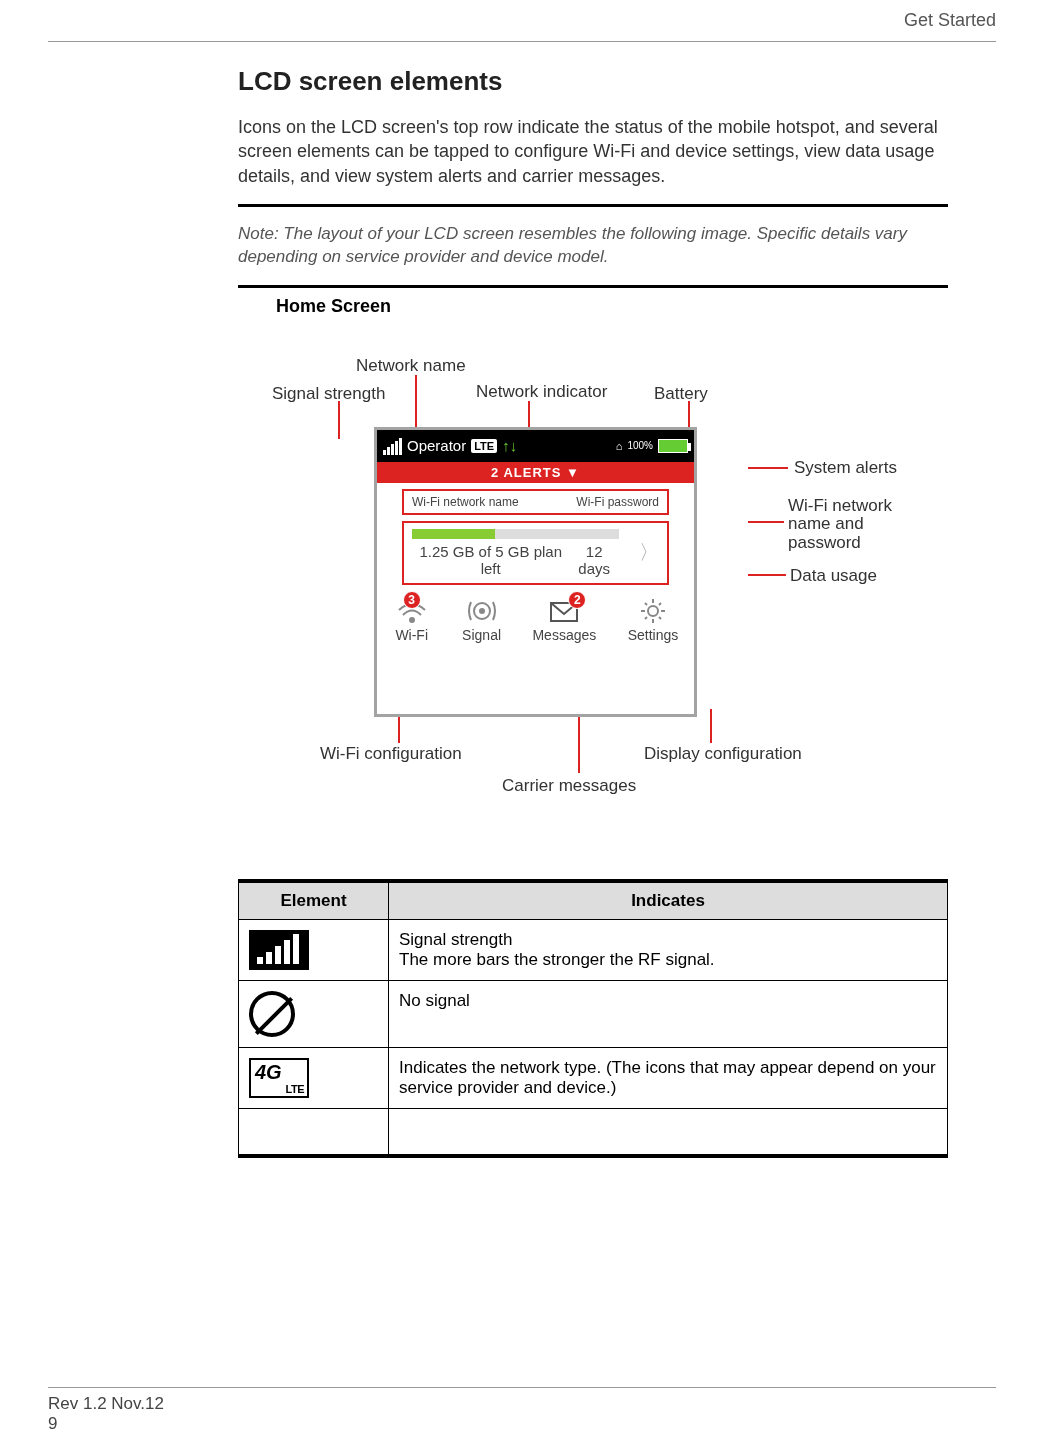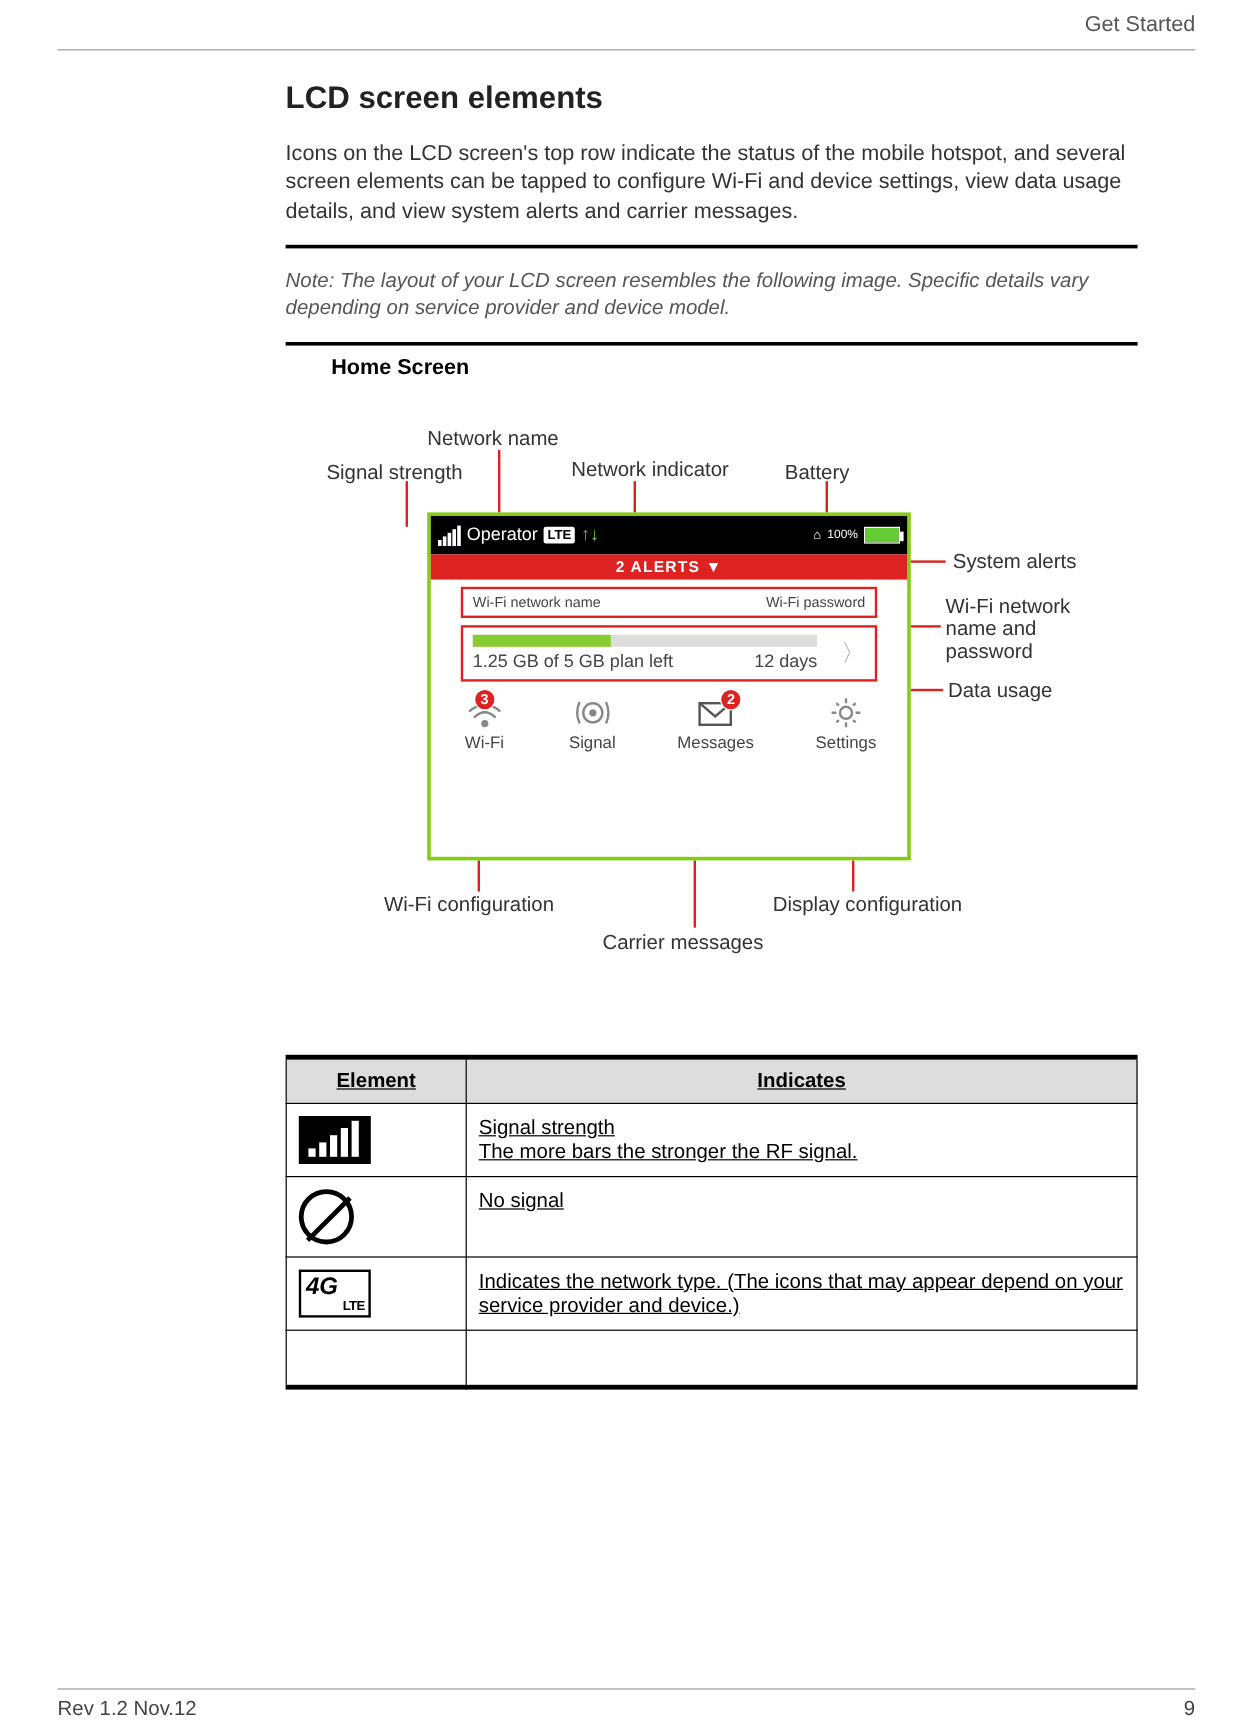--- a/index.html
+++ b/index.html
@@ -71,25 +71,25 @@
     color: #333;
     line-height: 1.1;
   }
   .red-line {
     position: absolute;
     background: #d22;
   }
   
   .lcd-frame {
     position: absolute;
-    left: 118px;
+    left: 136px;
     top: 88px;
-    width: 403px;
+    width: 323px;
     height: 290px;
-    border: 3px solid #84cc16;
+    border: 3px solid #a3a3a3;
     background: #fff;
   }
   .lcd-status {
     height: 32px;
     background: #000;
     display: flex;
     align-items: center;
     padding: 0 6px;
     color: #fff;
     font-size: 15px;
@@ -152,21 +152,20 @@
   }
 
   
   table.elem-table{
     width: 100%;
     border-collapse: collapse;
     border-top: 4px solid #000;
     border-bottom: 4px solid #000;
     margin-top: 36px;
     font-size: 17px;
-    text-decoration: underline;
   }
   table.elem-table th{
     background:#ddd;font-weight:bold;text-align:center;padding:8px;
     border-left:1px solid #000;border-right:1px solid #000;border-bottom:1px solid #000;
   }
   table.elem-table td{
     padding:10px;border-left:1px solid #000;border-right:1px solid #000;border-bottom:1px solid #000;
     vertical-align:top;
   }
   td.icon-cell{width:150px;text-align:left;}
@@ -193,21 +192,21 @@
     width:60px;height:40px;border:2px solid #000;position:relative;font-weight:bold;
     font-family:Arial,sans-serif;
   }
   .lte-icon .fourg{position:absolute;top:1px;left:4px;font-size:20px;font-style:italic;}
   .lte-icon .ltetxt{position:absolute;bottom:1px;right:3px;font-size:11px;letter-spacing:-0.5px;}
 
   
   .footer{
     position:absolute;bottom:8px;left:48px;right:48px;
     display:flex;justify-content:space-between;font-size:17px;color:#444;
-    border-top:1px solid #999;padding-top:6px;
+    border-top:1px solid #999;padding-top:6px;flex-direction:column;
   }
 </style>
 </head>
 <body>
 
 <div class="page">
   <div class="header-right">Get Started</div>
   <hr class="top-rule">
 
   <div class="content">

